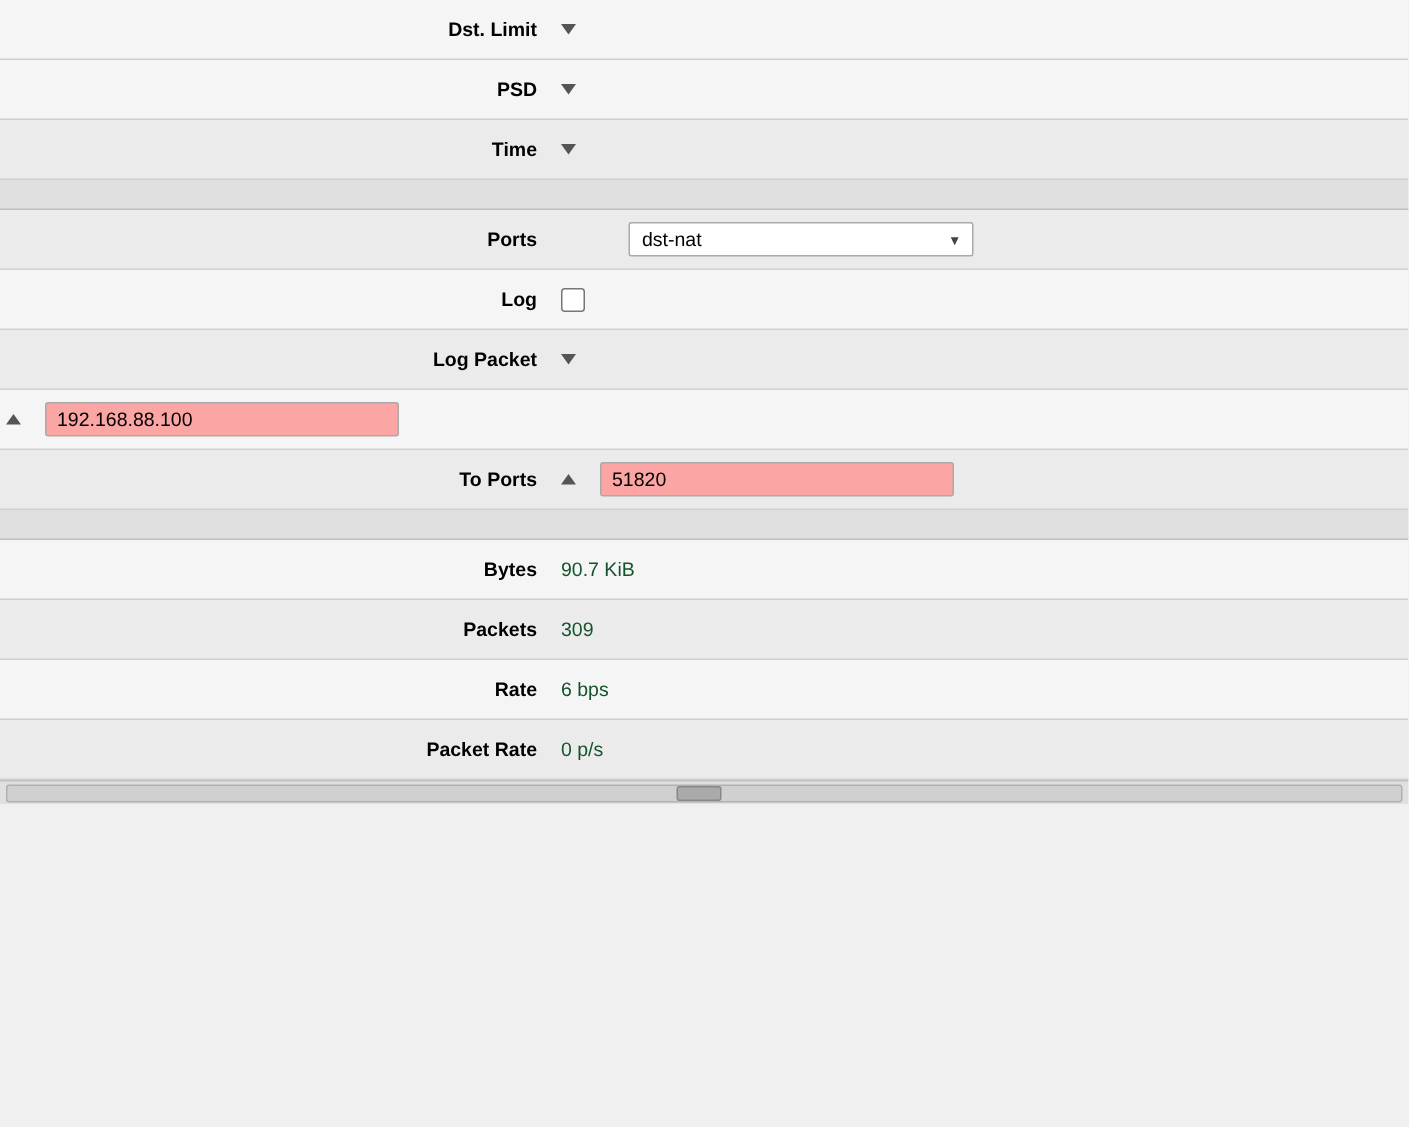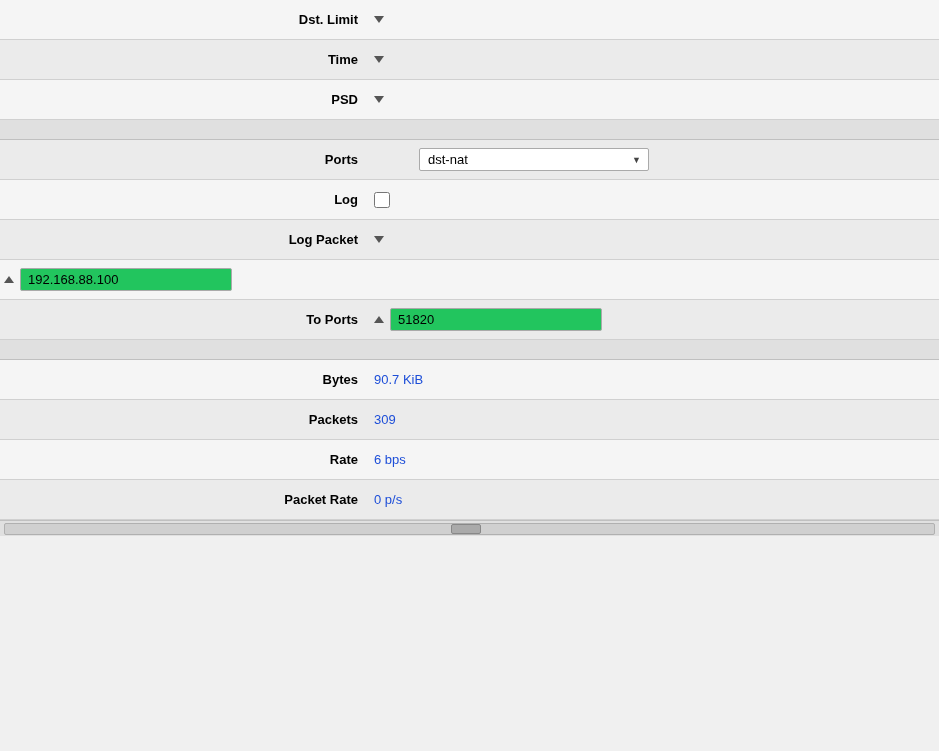--- a/index.html
+++ b/index.html
@@ -89,31 +89,32 @@
       border-right: 5px solid transparent;
       border-top: 7px solid #555;
       margin-right: 6px;
       cursor: pointer;
     }
     .text-input {
       border: 1px solid #aaa;
       border-radius: 2px;
       padding: 3px 7px;
       font-size: 13px;
-      background: #22c55e;
-      width: 212px;
+      background: #fca5a5;
+      width: 236px;
+      margin-left: 10px;
     }
     .checkbox-input {
       width: 16px;
       height: 16px;
       cursor: pointer;
     }
     .static-value {
       font-size: 13px;
-      color: #1d4ed8;
+      color: #14532d;
     }
     .scrollbar-row {
       height: 16px;
       background: #e0e0e0;
       border-top: 1px solid #c0c0c0;
       display: flex;
       align-items: center;
     }
     .scrollbar-track {
       width: 100%;
@@ -142,32 +143,32 @@
 
   <div class="form-row alt">
     <div class="label-cell">
       <span>Dst. Limit</span>
     </div>
     <div class="value-cell">
       <span class="chevron-down"></span>
     </div>
   </div>
 
+  <div class="form-row alt">
+    <div class="label-cell">
+      <span>PSD</span>
+    </div>
+    <div class="value-cell">
+      <span class="chevron-down"></span>
+    </div>
+  </div>
+
   <div class="form-row">
     <div class="label-cell">
       <span>Time</span>
-    </div>
-    <div class="value-cell">
-      <span class="chevron-down"></span>
-    </div>
-  </div>
-
-  <div class="form-row alt">
-    <div class="label-cell">
-      <span>PSD</span>
     </div>
     <div class="value-cell">
       <span class="chevron-down"></span>
     </div>
   </div>
 
   <div class="form-row spacer"></div>
 
   <div class="form-row">
     <div class="label-cell">

